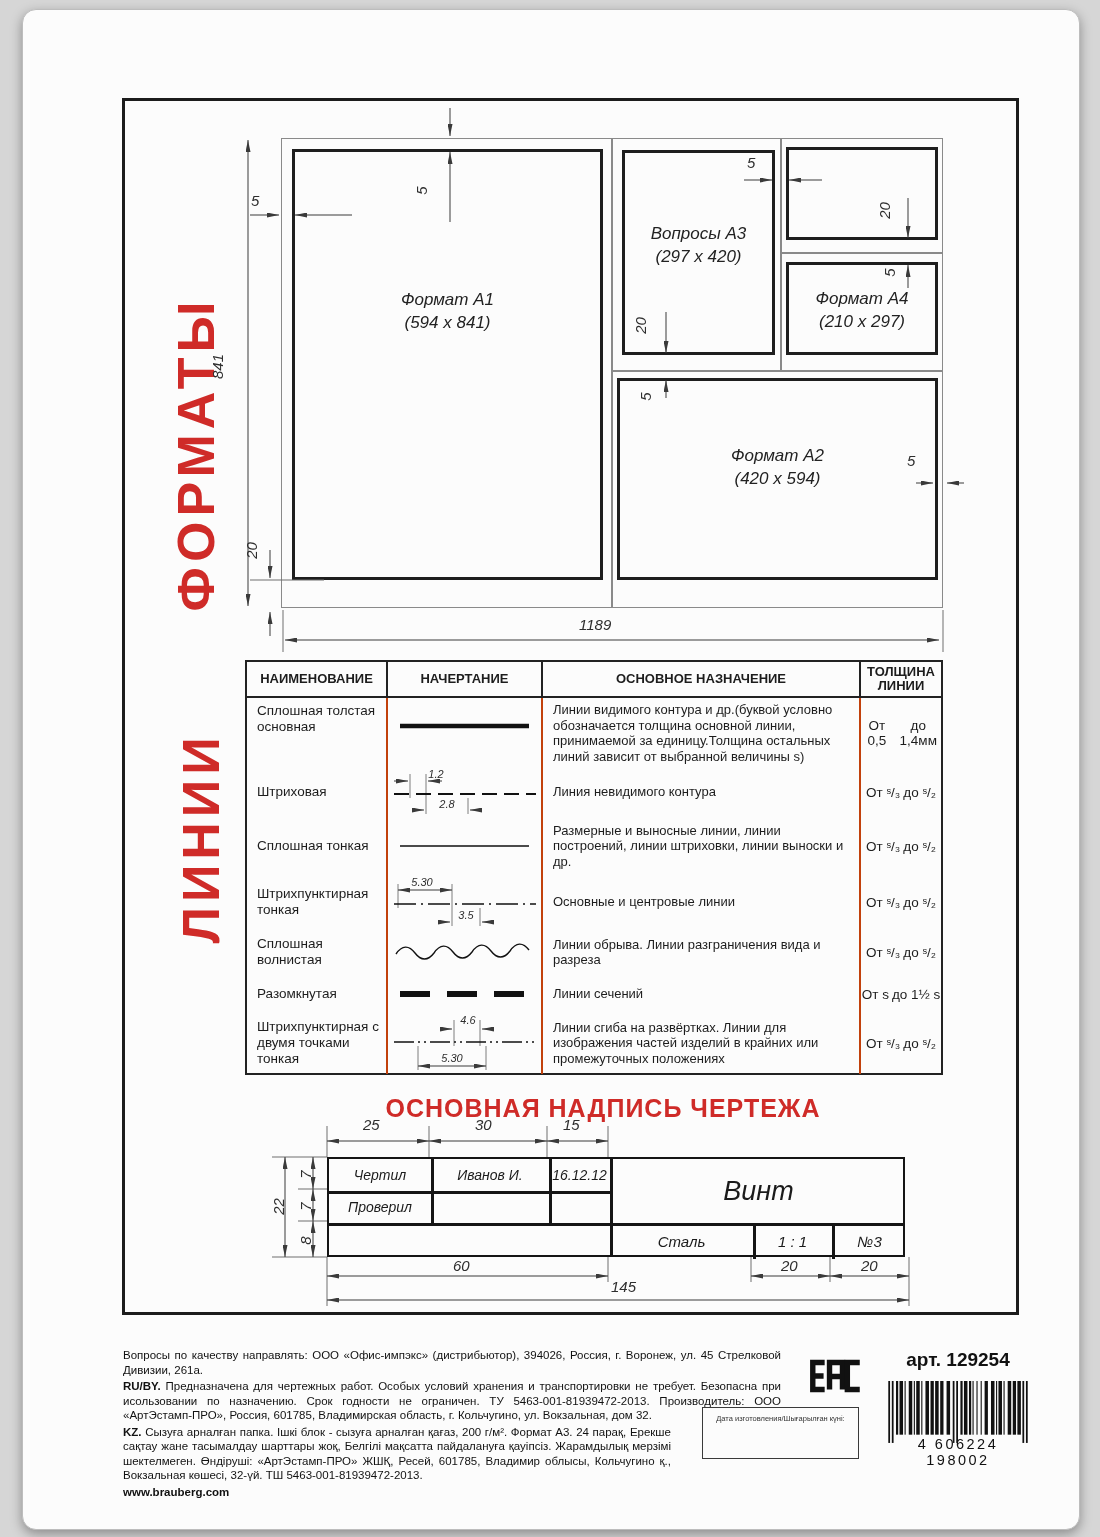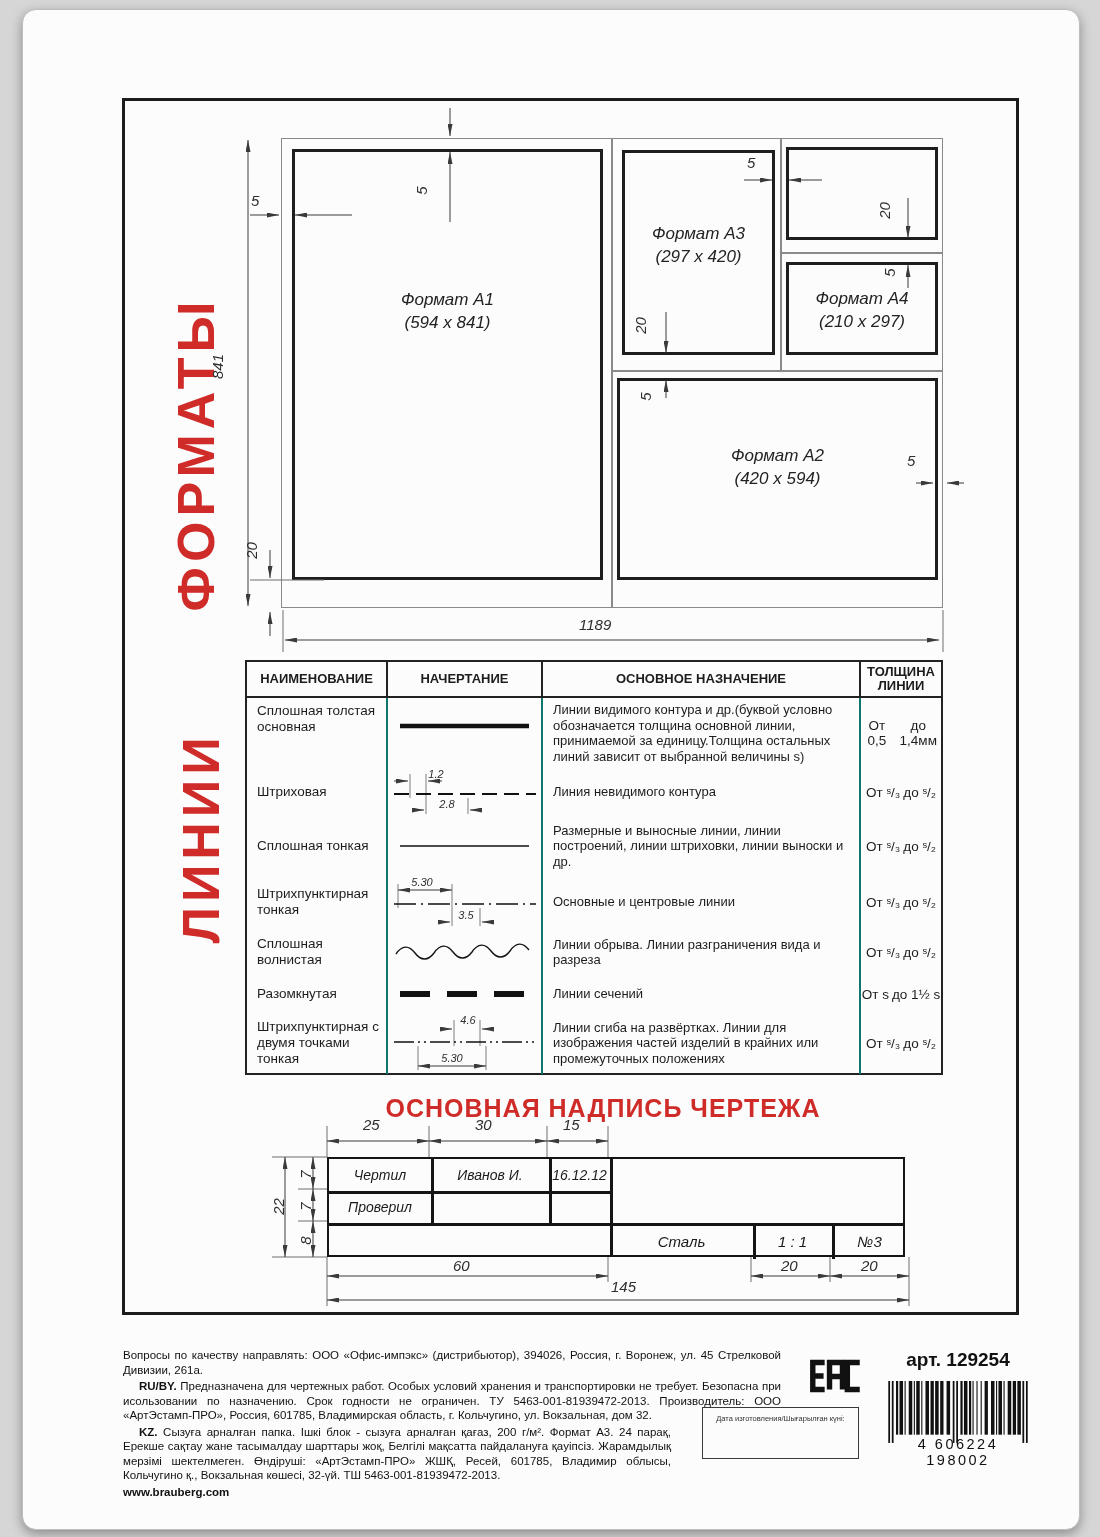--- a/index.html
+++ b/index.html
@@ -60,21 +60,21 @@
     display:flex;align-items:center;justify-content:center;text-align:center;
     font-size:13px;font-weight:bold;line-height:14px;
     border-right:2px solid #222;box-sizing:border-box;
   }
   .lt-head > div:last-child{border-right:none;}
   .lt-body{
     display:grid;grid-template-columns:141px 155px 318px 1fr;
     grid-template-rows:70px 48px 60px 52px 48px 36px 1fr;
     height:374px;
   }
-  .lt-body > div{border-right:2px solid #0f766e;box-sizing:border-box;}
+  .lt-body > div{border-right:2px solid #c2410c;box-sizing:border-box;}
   .lt-body > div.c4{border-right:none;}
   .cell-name{
     font-size:13.5px;line-height:16px;padding:0 4px 0 10px;
     display:flex;flex-direction:column;justify-content:center;
   }
   .cell-name.top{justify-content:flex-start;padding-top:5px;}
   .cell-draw{display:flex;align-items:center;justify-content:center;}
   .cell-purpose{
     font-size:13px;line-height:15.5px;padding:0 8px 0 10px;
     display:flex;flex-direction:column;justify-content:center;
@@ -97,21 +97,21 @@
   .osn .hline{height:2.5px;}
   .osn-cell{
     position:absolute;display:flex;align-items:center;justify-content:center;
     font-style:italic;font-size:14px;color:#1b1b1b;white-space:nowrap;
   }
   
   .foot-text{position:absolute;left:100px;top:1338px;width:658px;
     font-size:11.5px;line-height:14.5px;color:#111;text-align:justify;}
   .foot-text p{margin:0 0 2px 0;}
   .foot-text p.kz{width:548px;}
-  .foot-text .lead{font-weight:bold;margin-left:16px;}
+  .foot-text .lead{font-weight:bold;}
   .website{font-weight:bold;margin-top:8px;}
   .datebox{
     position:absolute;left:679px;top:1397px;width:157px;height:52px;
     border:1.5px solid #3a3a3a;box-sizing:border-box;
     font-size:7.5px;color:#333;text-align:center;padding-top:6px;
   }
   .artnum{
     position:absolute;left:862px;top:1339px;width:146px;text-align:center;
     font-weight:bold;font-size:19px;color:#111;
   }
@@ -142,21 +142,21 @@
   <div class="thickrect" style="left:599px;top:140px;width:153px;height:205px;"></div>
   <div class="thickrect" style="left:763px;top:137px;width:152px;height:93px;"></div>
   <div class="thickrect" style="left:763px;top:252px;width:152px;height:93px;"></div>
   <div class="thickrect" style="left:594px;top:368px;width:321px;height:202px;"></div>
 
   <div class="fmt-label" style="left:269px;top:278px;width:311px;">
     <div>Формат А1</div>
     <div>(594 x 841)</div>
   </div>
   <div class="fmt-label" style="left:599px;top:212px;width:153px;">
-    <div>Формат А3</div>
+    <div>Вопросы А3</div>
     <div>(297 x 420)</div>
   </div>
   <div class="fmt-label" style="left:763px;top:277px;width:152px;">
     <div>Формат А4</div>
     <div>(210 x 297)</div>
   </div>
   <div class="fmt-label" style="left:594px;top:434px;width:321px;">
     <div>Формат А2</div>
     <div>(420 x 594)</div>
   </div>
@@ -347,20 +347,21 @@
     <div class="vline" style="left:281px;top:0;height:100%;"></div>
     <div class="vline" style="left:424px;top:64px;height:36px;"></div>
     <div class="vline" style="left:503px;top:64px;height:36px;"></div>
     <div class="hline" style="left:0;top:32px;width:281px;"></div>
     <div class="hline" style="left:0;top:64px;width:100%;"></div>
 
     <div class="osn-cell" style="left:0;top:0;width:102px;height:32px;">Чертил</div>
     <div class="osn-cell" style="left:102px;top:0;width:118px;height:32px;">Иванов И.</div>
     <div class="osn-cell" style="left:220px;top:0;width:61px;height:32px;">16.12.12</div>
     <div class="osn-cell" style="left:0;top:32px;width:102px;height:32px;">Проверил</div>
+    <div class="osn-cell" style="left:281px;top:0;width:297px;height:64px;font-size:27px;">Винт</div>
     <div class="osn-cell" style="left:281px;top:64px;width:143px;height:36px;font-size:15px;">Сталь</div>
     <div class="osn-cell" style="left:424px;top:64px;width:79px;height:36px;font-size:15px;">1 : 1</div>
     <div class="osn-cell" style="left:503px;top:64px;width:75px;height:36px;font-size:15px;">№3</div>
   </div>
 
   <svg class="overlay" style="left:99px;top:1100px;" width="900" height="210">
     <line class="tick" x1="205" y1="16" x2="205" y2="47"></line>
     <line class="tick" x1="307" y1="16" x2="307" y2="47"></line>
     <line class="tick" x1="425" y1="16" x2="425" y2="47"></line>
     <line class="tick" x1="486" y1="16" x2="486" y2="47"></line>

